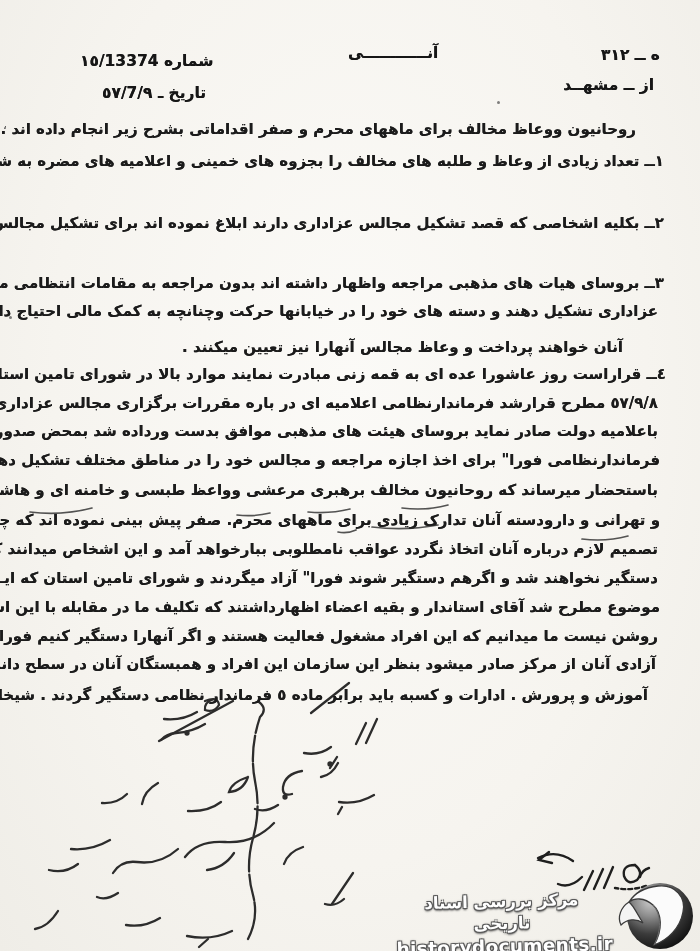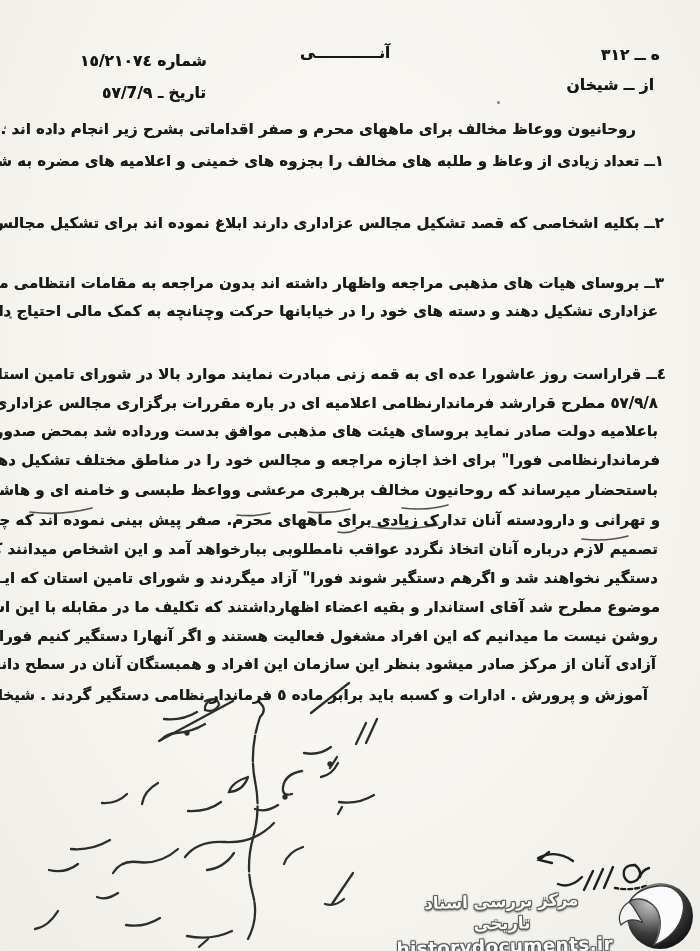--- a/index.html
+++ b/index.html
@@ -20,21 +20,21 @@
     direction:rtl;text-align:right;white-space:nowrap;
     font-size:15px;font-weight:700;color:#1b1b1b;
     text-shadow:0 0 .6px #333;
     line-height:22px;
   }
   .hdr{
     position:absolute;direction:rtl;white-space:nowrap;
     font-size:15.5px;font-weight:700;color:#161616;
     text-shadow:0 0 .6px #333;
   }
-  .urgency{letter-spacing:0;}
+  .urgency{letter-spacing:0;margin-left:48px;}
   .speck{position:absolute;font-size:12px;color:#3c3c3c;}
   .dot{position:absolute;width:3px;height:3px;border-radius:50%;background:#4a4a4a;opacity:.7;}
   
   .ink{position:absolute;left:0;top:0;width:700px;height:951px;pointer-events:none;}
   
   .wm{
     position:absolute;left:396px;top:891px;width:212px;text-align:center;
     transform:rotate(-1.5deg);
   }
   .wm-fa{
@@ -48,30 +48,31 @@
                  1px 1px 0 #595959,0 2px 2px rgba(70,70,70,.85),0 0 3px #5e5e5e;
   }
   .logo{position:absolute;left:608px;top:874px;}
 </style>
 </head>
 <body>
 
 <div class="page">
 
   <div class="hdr" style="top:46px;right:40px">ه ــ ٣١٢</div>
-  <div class="hdr" style="top:76px;right:46px">از ــ شیخان</div>
+  <div class="hdr" style="top:76px;right:46px">از ــ مشهــد</div>
   <div class="hdr urgency" style="top:44px;left:300px">آنــــــــــــی</div>
-  <div class="hdr" style="top:52px;left:80px">شماره ١٥/٢١٠٧٤</div>
+  <div class="hdr" style="top:52px;left:80px">شماره ١٥/13374</div>
   <div class="hdr" style="top:84px;left:102px">تاریخ ـ ٥٧/7/٩</div>
 
   <div class="tl" style="top:118px;right:64px">روحانیون ووعاظ مخالف برای ماههای محرم و صفر اقداماتی بشرح زیر انجام داده اند .</div>
   <div class="tl" style="top:150px;right:36px">١ــ تعداد زیادی از وعاظ و طلبه های مخالف را بجزوه های خمینی و اعلامیه های مضره به شهرستانها</div>
   <div class="tl" style="top:212px;right:36px">٢ــ بکلیه اشخاصی که قصد تشکیل مجالس عزاداری دارند ابلاغ نموده اند برای تشکیل مجالس خــود</div>
   <div class="tl" style="top:272px;right:36px">٣ــ بروسای هیا‌ت های مذهبی مراجعه واظهار داشته اند بدون مراجعه به مقامات انتظامی مجالس</div>
   <div class="tl" style="top:300px;right:42px">عزاداری تشکیل دهند و دسته های خود را در خیابانها حرکت وچنانچه به کمک مالی احتیاج دارند</div>
+  <div class="tl" style="top:336px;right:77px">آنان خواهند پرداخت و وعاظ مجالس آنهارا نیز تعیین میکنند .</div>
   <div class="tl" style="top:363px;right:34px">٤ــ قراراست روز عاشورا عده ای به قمه زنی مبادرت نمایند موارد بالا در شورای تامین استان روز —</div>
   <div class="tl" style="top:392px;right:42px">٥٧/٩/٨ مطرح قرارشد فرماندارنظامی اعلامیه ای در باره مقررات برگزاری مجالس عزاداری باتوجه</div>
   <div class="tl" style="top:420px;right:42px">باعلامیه دولت صادر نماید بروسای هیئت های مذهبی موافق بدست ورداده شد بمحض صدوراعلامیه</div>
   <div class="tl" style="top:449px;right:40px">فرماندارنظامی فورا" برای اخذ اجازه مراجعه و مجالس خود را در مناطق مختلف تشکیل دهنــــــد</div>
   <div class="tl" style="top:479px;right:42px">باستحضار میرساند که روحانیون مخالف برهبری مرعشی وواعظ طبسی و خامنه ای و هاشمی نـــژاد</div>
   <div class="tl" style="top:509px;right:40px">و تهرانی و دارودسته آنان تدارک زیادی برای ماههای محرم. صفر پیش بینی نموده اند که چنانچه</div>
   <div class="tl" style="top:538px;right:42px">تصمیم لازم درباره آنان اتخاذ نگردد عواقب نامطلوبی ببارخواهد آمد و این اشخاص میدانند کــــه</div>
   <div class="tl" style="top:567px;right:42px">دستگیر نخواهند شد و اگرهم دستگیر شوند فورا" آزاد میگردند و شورای تامین استان که ایــــن</div>
   <div class="tl" style="top:596px;right:40px">موضوع مطرح شد آقای استاندار و بقیه اعضاء اظهارداشتند که تکلیف ما در مقابله با این اشخاص—</div>
   <div class="tl" style="top:625px;right:42px">روشن نیست ما میدانیم که این افراد مشغول فعالیت هستند و اگر آنهارا دستگیر کنیم فورا" دستور</div>

